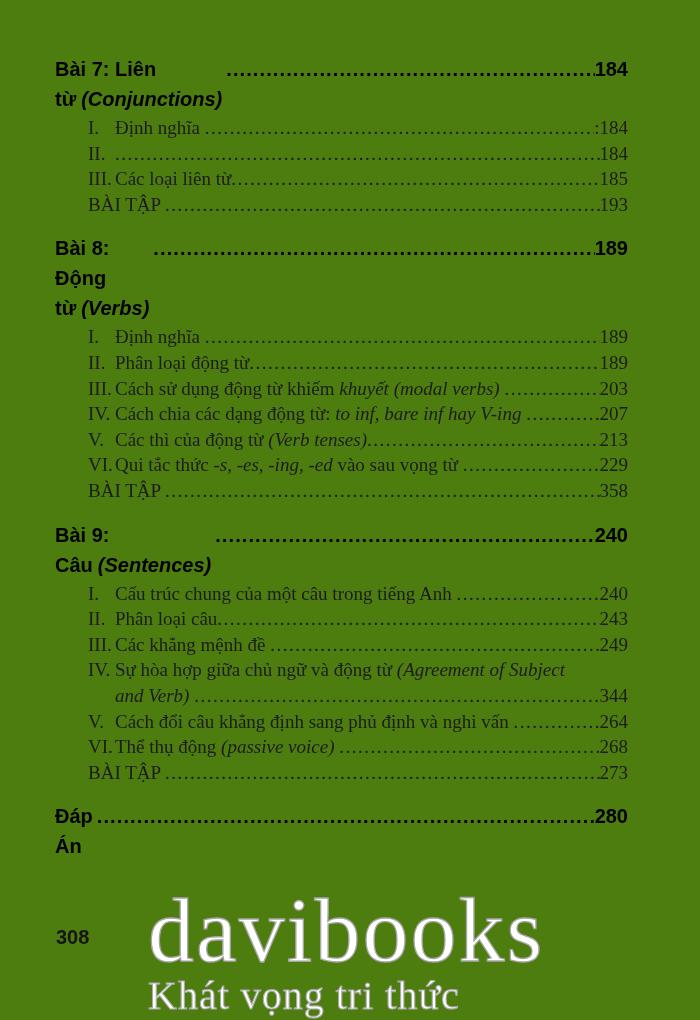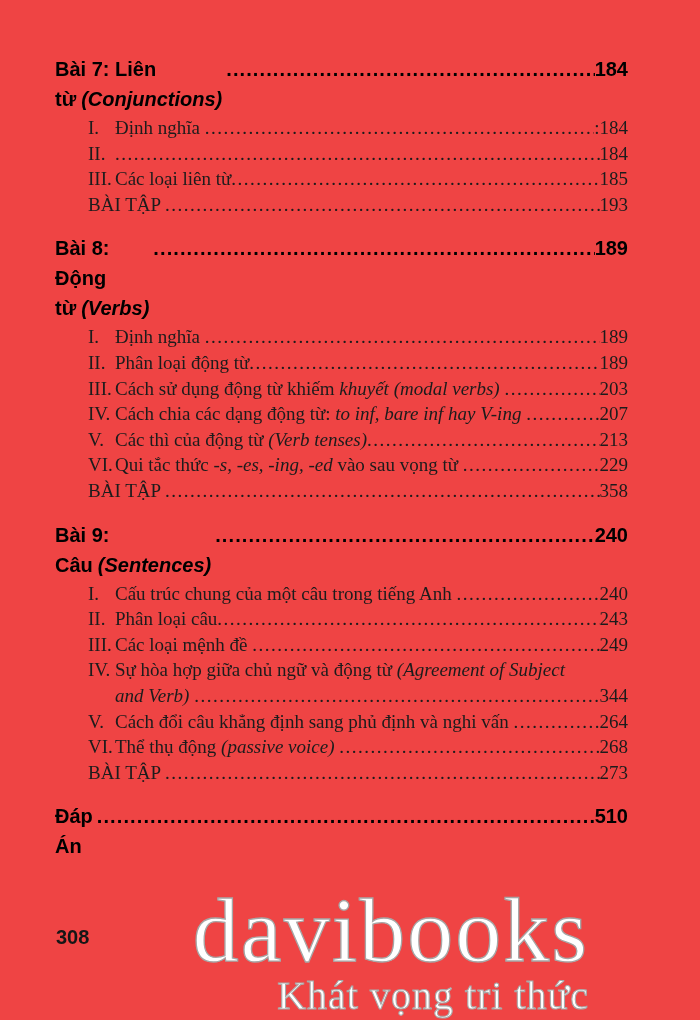--- a/index.html
+++ b/index.html
@@ -1,18 +1,18 @@
 <!DOCTYPE html>
 <html><head>
 <meta charset="utf-8">
 <style>
   html,body{margin:0;padding:0;background:#ffffff;}
   body{width:700px;height:1020px;position:relative;overflow:hidden;
        font-family:"Liberation Serif", serif;}
-  .page{position:absolute;inset:0;background:#ef4444;}
+  .page{position:absolute;inset:0;background:#4d7c0f;}
 
   
   .toc{position:absolute;left:55px;top:54px;width:573px;}
   .section{margin-bottom:16px;}
   .row{display:flex;align-items:baseline;font-size:19px;line-height:25.6px;color:#1c1c1c;}
   .row.heading{font-family:"Liberation Sans", sans-serif;font-size:20px;font-weight:700;
                line-height:30px;color:#000;margin-bottom:1px;}
   .heading .htext{padding-right:4px;}
   .heading em{font-style:italic;margin-left:5px;}
   .row.item{padding-left:33px;}
@@ -23,22 +23,22 @@
   .leader{flex:1 1 auto;overflow:hidden;white-space:nowrap;}
   .leader::after{content:"..................................................................................................................................................................................";letter-spacing:1.5px;}
   .heading .leader::after{letter-spacing:1.1px;}
   .pg{flex:0 0 auto;}
   .final-entry{margin-top:14px;}
 
   
   .page-num{position:absolute;left:56px;top:926px;
             font-family:"Liberation Sans", sans-serif;font-weight:700;
             font-size:20px;color:#161616;}
-  .watermark{position:absolute;left:148px;top:886px;width:402px;text-align:right;
-             font-family:"Liberation Serif", serif;margin-left:39px;}
+  .watermark{position:absolute;left:148px;top:886px;width:402px;text-align:left;
+             font-family:"Liberation Serif", serif;}
   .wm-brand{font-size:92px;line-height:88px;letter-spacing:2px;color:#ffffff;
             -webkit-text-stroke:1.3px #a6a6a6;}
   .wm-tag{font-size:40px;line-height:40px;letter-spacing:1px;color:#ffffff;
           -webkit-text-stroke:1.1px #a9a9a9;margin-top:2px;}
 </style>
 </head>
 <body>
 
 <div class="page">
 
@@ -133,21 +133,21 @@
           <span class="pg">240</span>
         </div>
         <div class="row item">
           <span class="numeral">II.</span>
           <span class="itext"><span class="seg">Phân loại câu</span></span>
           <span class="leader"></span>
           <span class="pg">243</span>
         </div>
         <div class="row item">
           <span class="numeral">III.</span>
-          <span class="itext"><span class="seg">Các loại mệnh đề </span></span>
+          <span class="itext"><span class="seg">Các khẳng mệnh đề </span></span>
           <span class="leader"></span>
           <span class="pg">249</span>
         </div>
         <div class="row item">
           <span class="numeral">IV.</span>
           <span class="itext"><span class="seg">Sự hòa hợp giữa chủ ngữ và động từ </span><em class="seg">(Agreement of Subject</em></span>
         </div>
         <div class="row item cont">
           <span class="itext"><em class="seg">and Verb) </em></span>
           <span class="leader"></span>
@@ -167,21 +167,21 @@
         </div>
         <div class="row item">
           <span class="itext"><span class="seg">BÀI TẬP </span></span>
           <span class="leader"></span>
           <span class="pg">273</span>
         </div>
       </section>
       <div class="row heading final-entry">
         <span class="htext">Đáp Án</span>
         <span class="leader"></span>
-        <span class="pg">510</span>
+        <span class="pg">280</span>
       </div>
     </main>
 
   <div class="page-num">308</div>
 
   <div class="watermark">
     <div class="wm-brand">davibooks</div>
     <div class="wm-tag">Khát vọng tri thức</div>
   </div>
 

